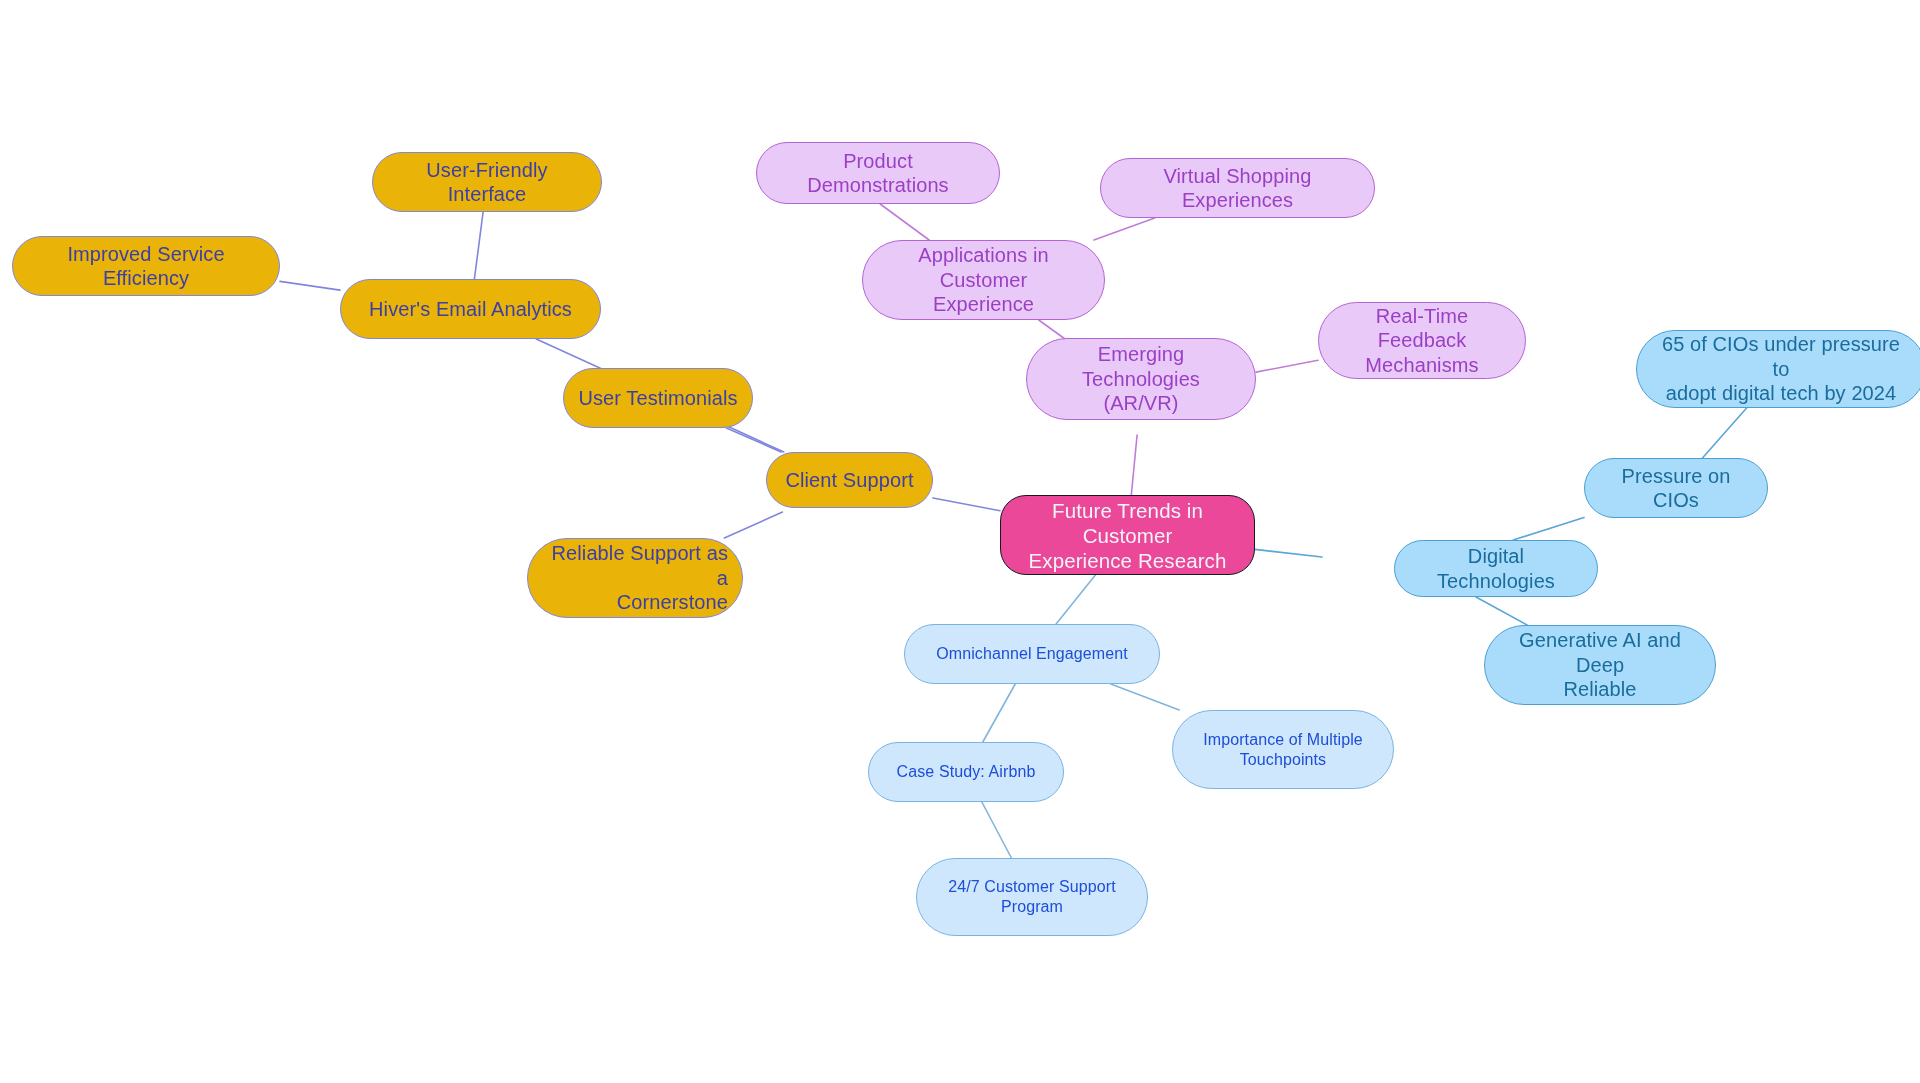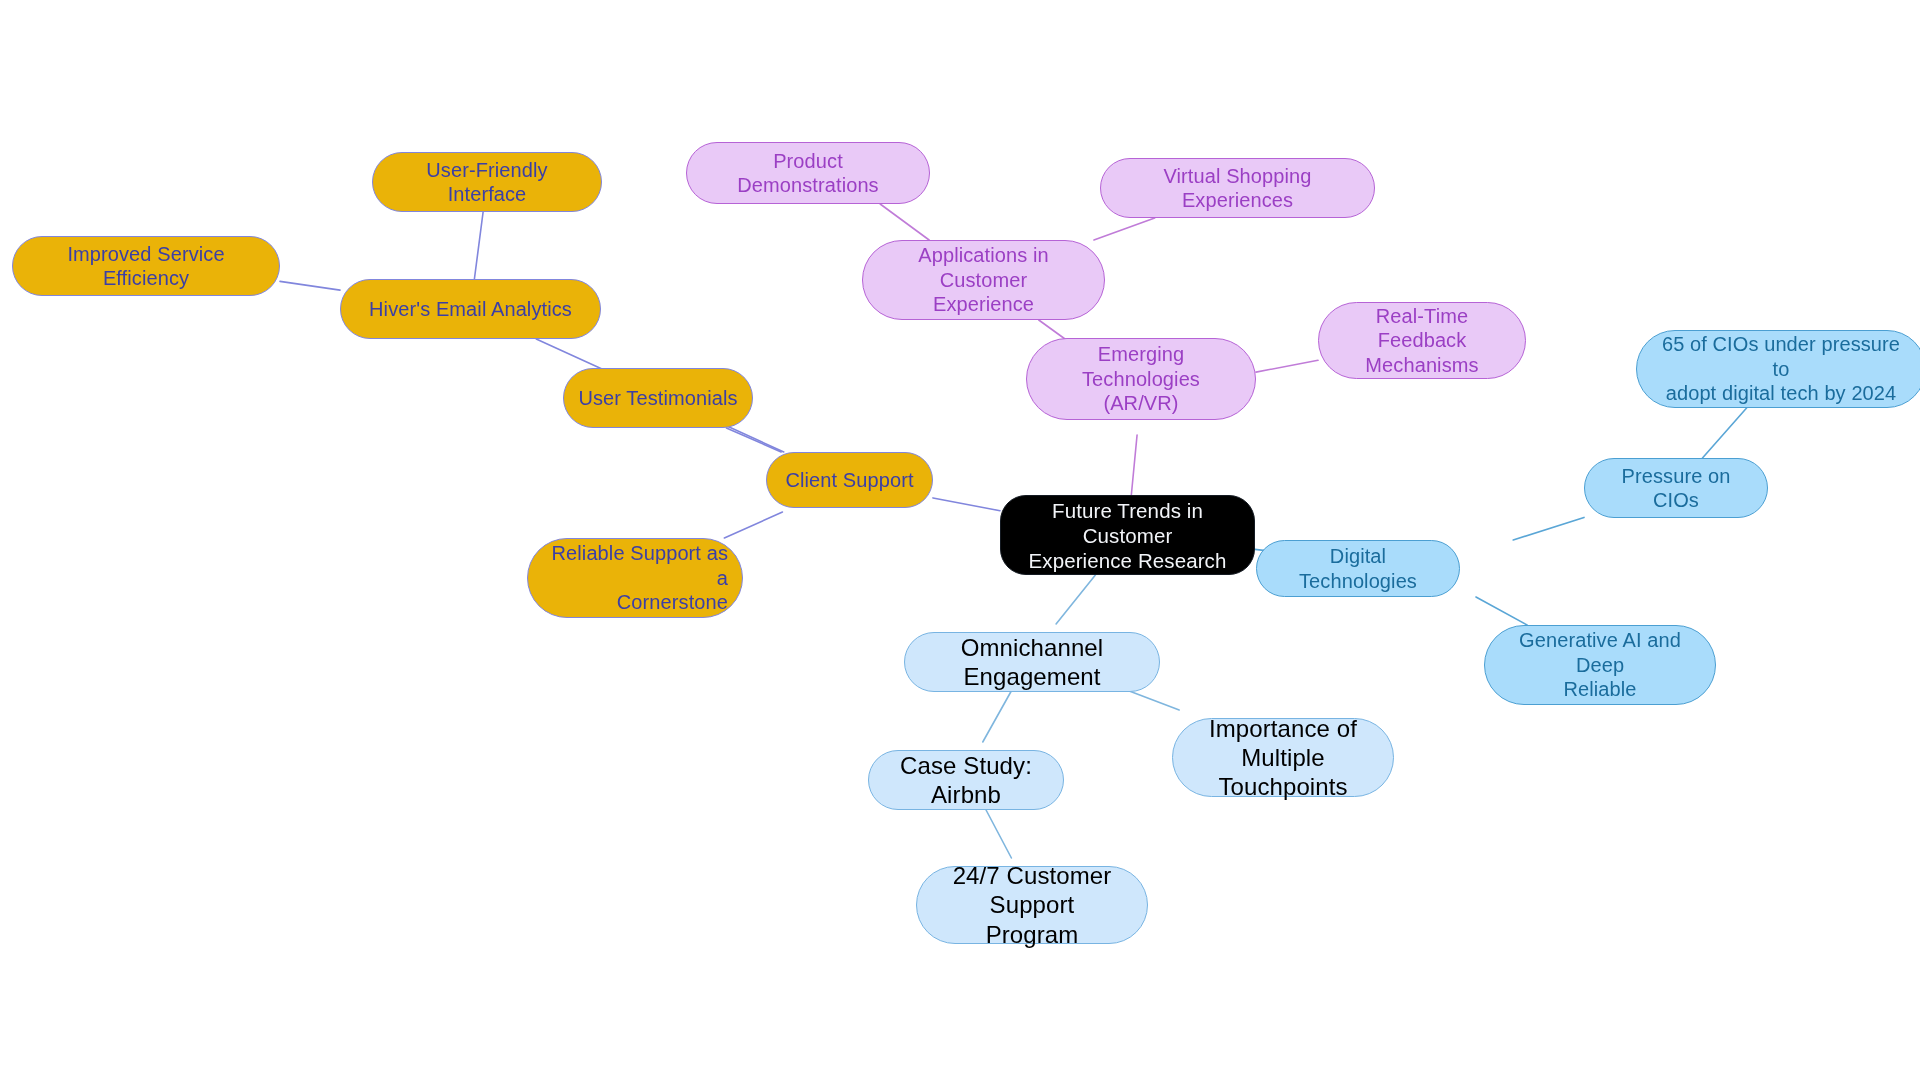--- a/index.html
+++ b/index.html
@@ -34,21 +34,21 @@
     text-align: center;
     border-radius: 999px;
     border-style: solid;
     border-width: 1.4px;
     line-height: 1.22;
     white-space: pre-line;
     padding: 4px 14px;
     letter-spacing: 0.1px;
   }
   .node.root {
-    background: #000000;
+    background: #ec4899;
     border-color: #141a22;
     color: #f2f4f8;
     font-size: 20.5px;
     border-radius: 26px;
   }
   .node.lav {
     background: #eab308;
     border-color: #8186dd;
     color: #3b3fa6;
     font-size: 20px;
@@ -61,23 +61,22 @@
   }
   .node.blue {
     background: #a9dcfb;
     border-color: #4b9fd2;
     color: #1a6c9c;
     font-size: 20px;
   }
   .node.bluelt {
     background: #cfe7fc;
     border-color: #78b4e2;
-    color: #000000;
-    font-size: 24px;
-    margin-top: 8px;
+    color: #1d4ed8;
+    font-size: 16px;
   }
 </style>
 </head>
 <body>
 
 <div id="canvas">
   <svg id="edges" viewBox="0 0 1920 1083" preserveAspectRatio="none">
       <line x1="1000" y1="510.6924460431655" x2="933" y2="497.91906474820144" stroke="#8186dd" stroke-width="1.6" stroke-linecap="round"></line>
       <line x1="783.7774566473988" y1="452" x2="536.2225433526012" y2="339" stroke="#8186dd" stroke-width="1.6" stroke-linecap="round"></line>
       <line x1="340" y1="290.0986132511556" x2="280" y2="281.40832049306624" stroke="#8186dd" stroke-width="1.6" stroke-linecap="round"></line>
@@ -105,25 +104,25 @@
       <div class="node lav" style="left: 340px; top: 279px; width: 261px; height: 60px;">Hiver's Email Analytics</div>
       <div class="node lav" style="left: 12px; top: 236px; width: 268px; height: 60px;">Improved Service Efficiency</div>
       <div class="node lav" style="left: 372px; top: 152px; width: 230px; height: 60px;">User-Friendly Interface</div>
       <div class="node lav" style="left: 563px; top: 368px; width: 190px; height: 60px;">User Testimonials</div>
       <div class="node lav" style="left: 527px; top: 538px; width: 216px; height: 80px; text-align: right;">Reliable Support as a
 Cornerstone</div>
       <div class="node violet" style="left: 1026px; top: 338px; width: 230px; height: 82px; text-align: center;">Emerging Technologies
 (AR/VR)</div>
       <div class="node violet" style="left: 862px; top: 240px; width: 243px; height: 80px;">Applications in Customer
 Experience</div>
-      <div class="node violet" style="left: 686px; top: 142px; width: 244px; height: 62px;">Product Demonstrations</div>
+      <div class="node violet" style="left: 756px; top: 142px; width: 244px; height: 62px;">Product Demonstrations</div>
       <div class="node violet" style="left: 1100px; top: 158px; width: 275px; height: 60px;">Virtual Shopping Experiences</div>
       <div class="node violet" style="left: 1318px; top: 302px; width: 208px; height: 77px;">Real-Time Feedback
 Mechanisms</div>
-      <div class="node blue" style="left: 1256px; top: 540px; width: 204px; height: 57px;">Digital Technologies</div>
+      <div class="node blue" style="left: 1394px; top: 540px; width: 204px; height: 57px;">Digital Technologies</div>
       <div class="node blue" style="left: 1584px; top: 458px; width: 184px; height: 60px;">Pressure on CIOs</div>
       <div class="node blue" style="left: 1636px; top: 330px; width: 290px; height: 78px;">65 of CIOs under pressure to
 adopt digital tech by 2024</div>
       <div class="node blue" style="left: 1484px; top: 625px; width: 232px; height: 80px;">Generative AI and Deep
 Reliable</div>
       <div class="node bluelt" style="left: 904px; top: 624px; width: 256px; height: 60px;">Omnichannel Engagement</div>
       <div class="node bluelt" style="left: 1172px; top: 710px; width: 222px; height: 79px;">Importance of Multiple
 Touchpoints</div>
       <div class="node bluelt" style="left: 868px; top: 742px; width: 196px; height: 60px;">Case Study: Airbnb</div>
       <div class="node bluelt" style="left: 916px; top: 858px; width: 232px; height: 78px;">24/7 Customer Support

